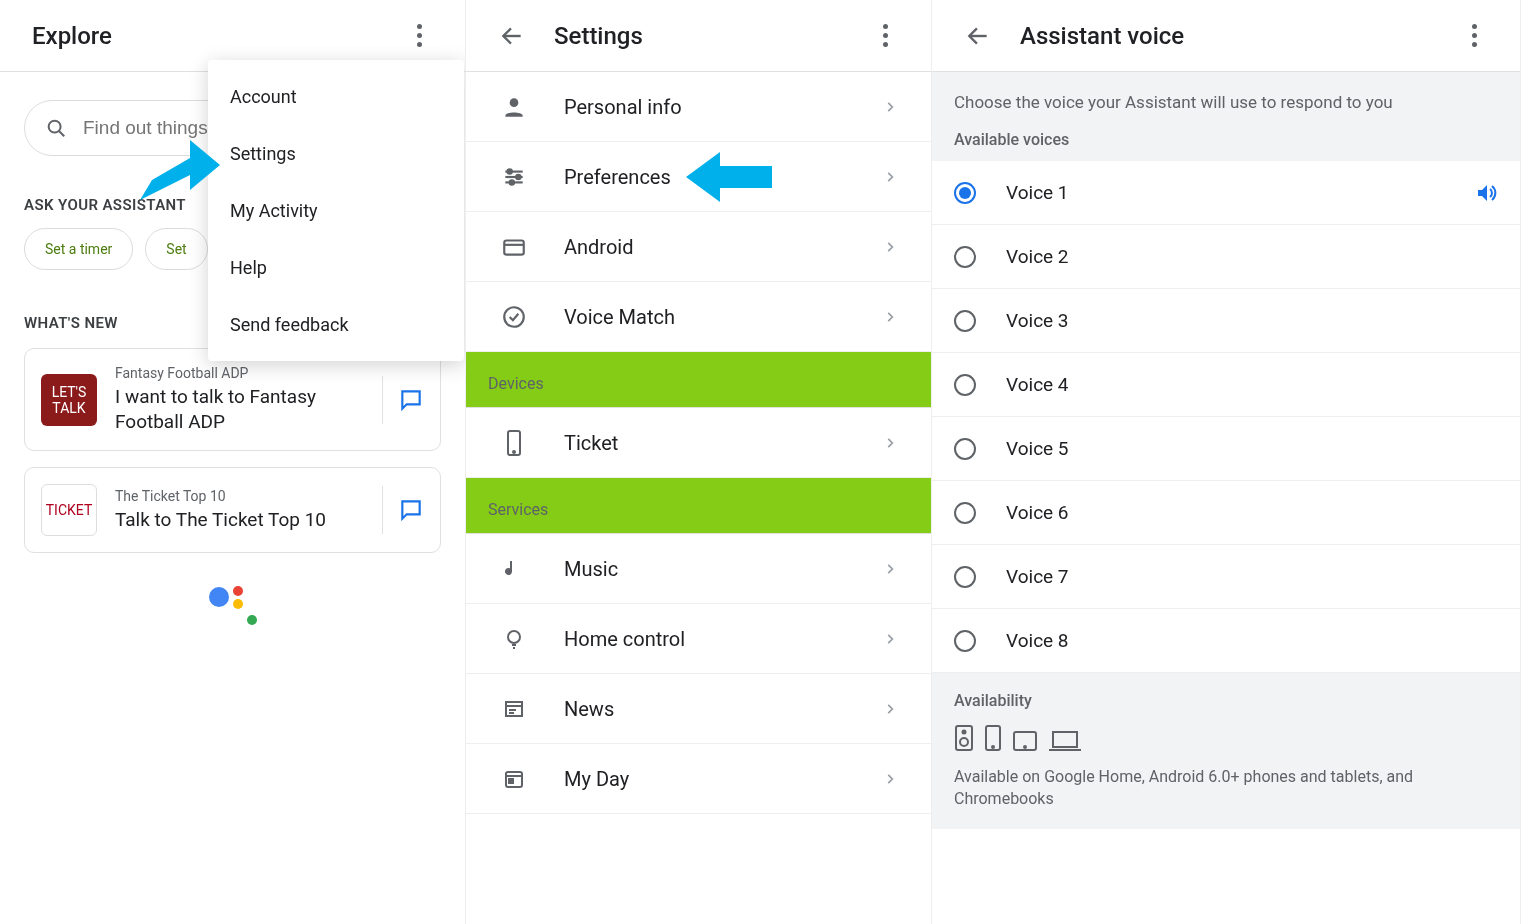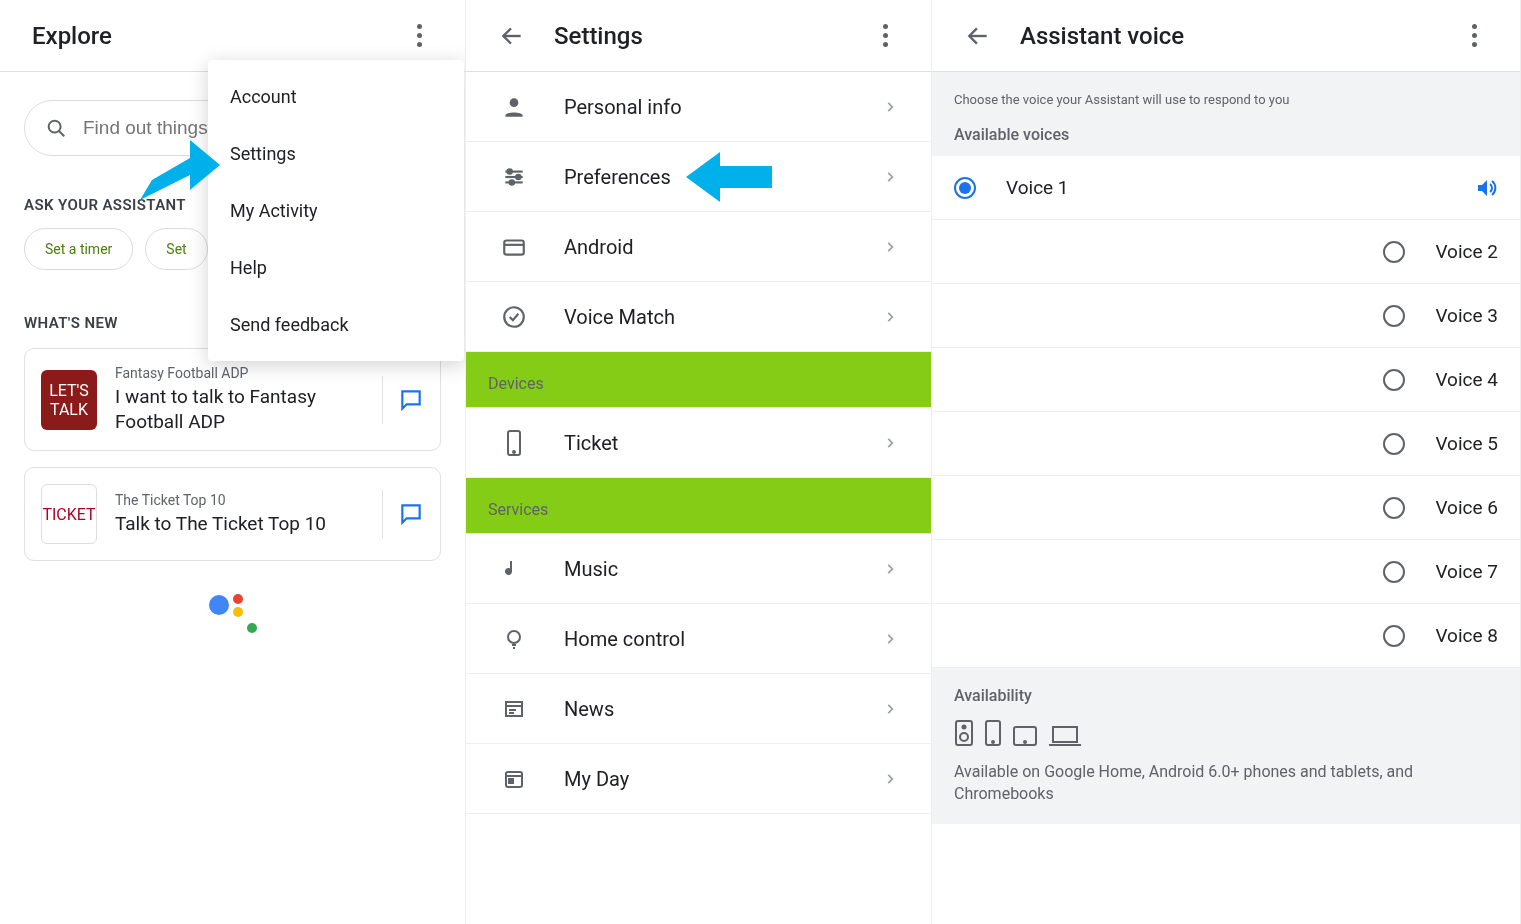--- a/index.html
+++ b/index.html
@@ -103,26 +103,26 @@
   .card {
     margin: 16px 24px;
     border: 1px solid #e0e0e0;
     border-radius: 10px;
     padding: 16px 16px;
     display: flex;
     align-items: center;
     gap: 18px;
   }
   .card-thumb {
-    width: 56px; height: 60px;
+    width: 56px; height: 52px;
     border-radius: 6px;
     display: flex;
     align-items: center;
     justify-content: center;
-    font-size: 16px;
+    font-size: 14px;
     color: #fff;
     text-align: center;
   }
   .thumb-red { background: #8b1a1a; }
   .thumb-ticket { background: #fff; border:1px solid #ddd; }
   .card-body { flex:1; }
   .card-eyebrow { font-size: 14px; color: #5f6368; margin-bottom: 4px; }
   .card-title { font-size: 19px; color: #202124; line-height: 1.3; }
   .card-action { width: 42px; display:flex; align-items:center; justify-content:center; border-left:1px solid #e0e0e0; padding-left:14px; height:48px;}
   .assistant-logo { display:flex; align-items:center; justify-content:center; gap:4px; height:56px; margin-top:12px;}
@@ -176,30 +176,29 @@
   .annot-arrow {
     position:absolute;
     z-index:60;
   }
 
   
   .info-block {
     background:#f1f3f4;
     padding: 20px 22px 12px 22px;
   }
-  .info-desc { font-size: 13px; color:#5f6368; margin-bottom:18px;}
+  .info-desc { font-size: 17px; color:#5f6368; margin-bottom:18px;}
   .info-sub { font-size:16px; color:#5f6368; font-weight:500;}
   .voice-row {
     display:flex;
     align-items:center;
     height: 64px;
     padding: 0 22px;
     border-bottom:1px solid #eee;
     gap: 30px;
-    justify-content: flex-end;
   }
   .radio {
     width:22px;height:22px;border:2px solid #5f6368;border-radius:50%;
     display:inline-flex;align-items:center;justify-content:center;
   }
   .radio.selected { border-color:#1a73e8; }
   .radio.selected::after{content:"";width:12px;height:12px;border-radius:50%;background:#1a73e8;}
   .voice-label{font-size:19px;color:#202124;}
   .sound-icon{margin-left:auto;color:#1a73e8;}
   .avail-block{background:#f1f3f4;padding:18px 22px;}

